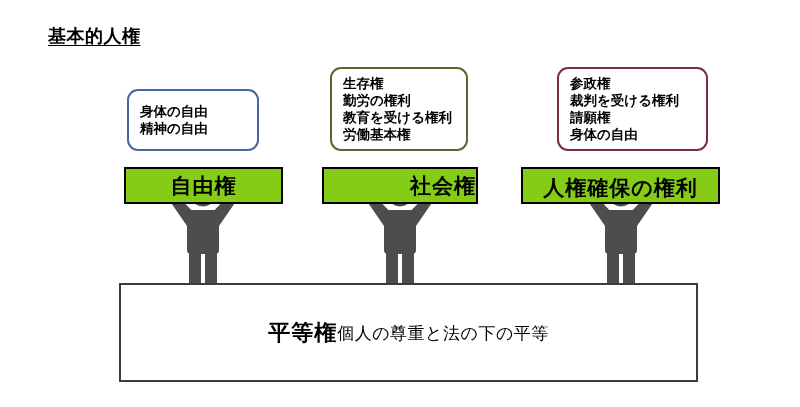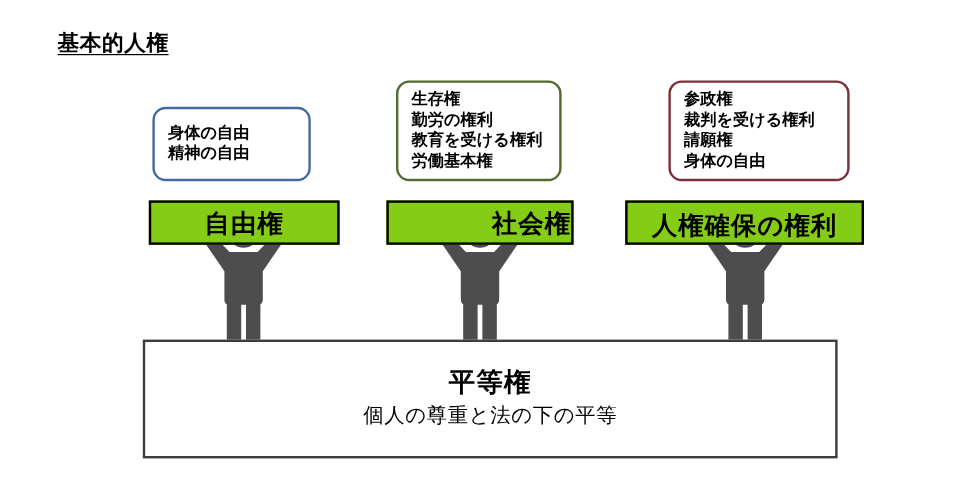--- a/index.html
+++ b/index.html
@@ -97,21 +97,20 @@
     position: absolute;
     box-sizing: border-box;
     left: 119px;
     top: 283px;
     width: 579px;
     height: 99px;
     background: #ffffff;
     border: 2px solid #3d3d3d;
     z-index: 4;
     display: flex;
-    flex-direction: column;
     align-items: center;
     justify-content: center;
   }
   #base-box .base-title {
     font-size: 22px;
     font-weight: bold;
     letter-spacing: 1px;
     line-height: 28px;
     color: #000000;
     white-space: nowrap;

